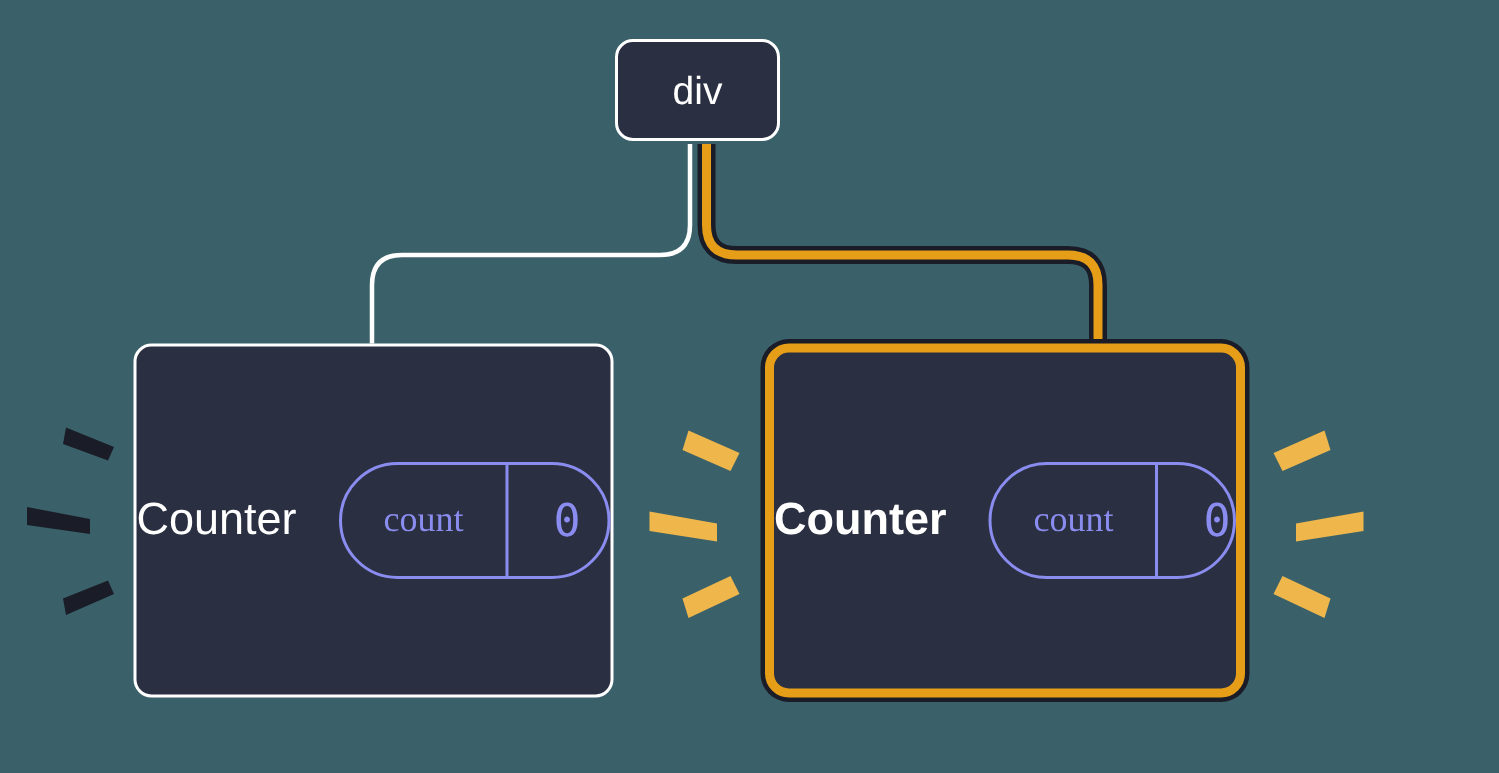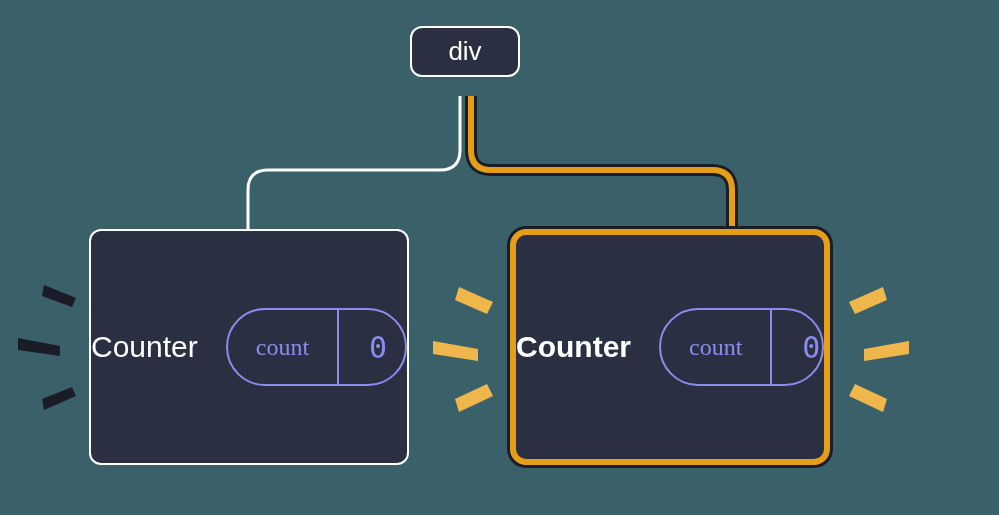--- a/index.html
+++ b/index.html
@@ -15,21 +15,21 @@
   .node {
     position: absolute;
     background: #2a3041;
     border-radius: 12px;
     box-sizing: border-box;
   }
   .root-node {
     left: 410px;
     top: 26px;
     width: 110px;
-    height: 51px;
+    height: 68px;
     border: 2px solid #ffffff;
     display: flex;
     align-items: center;
     justify-content: center;
   }
   .root-label {
     color: #ffffff;
     font-size: 26px;
     font-weight: 500;
   }

